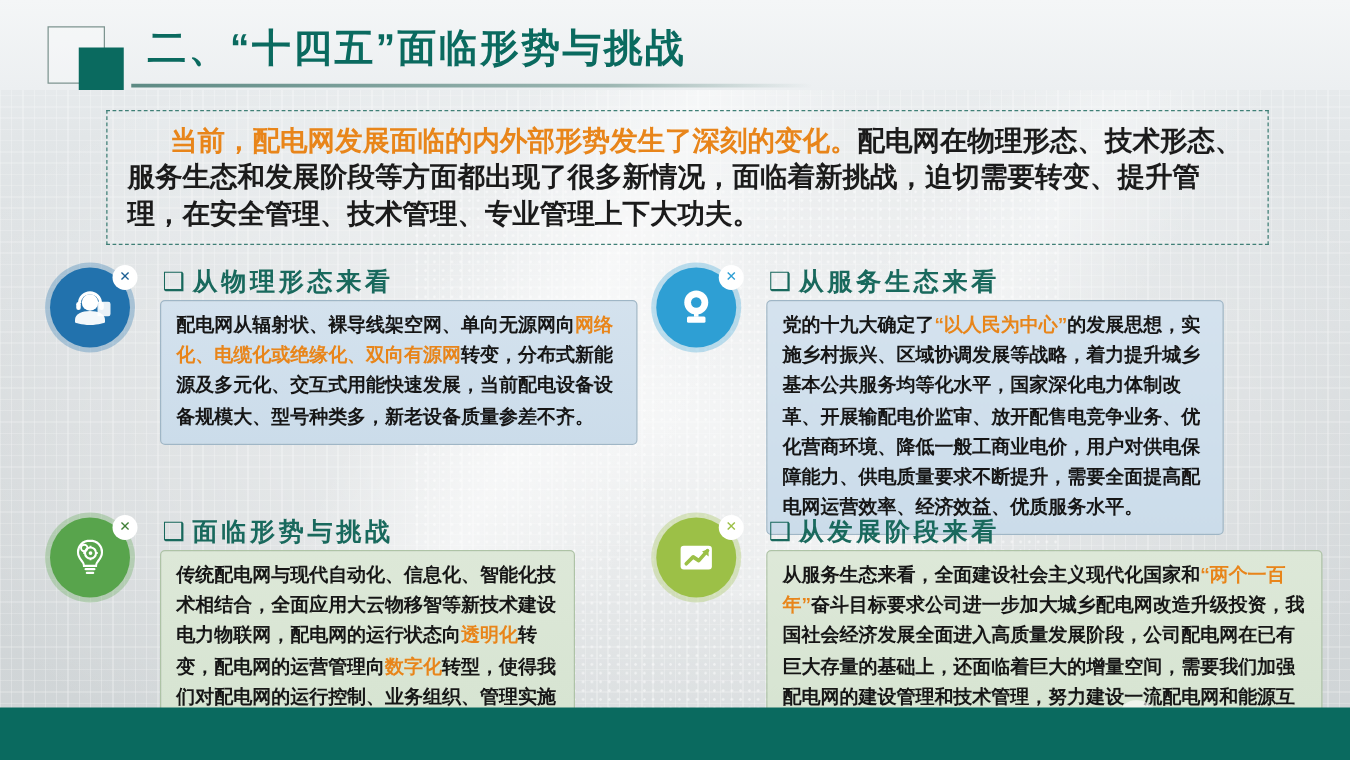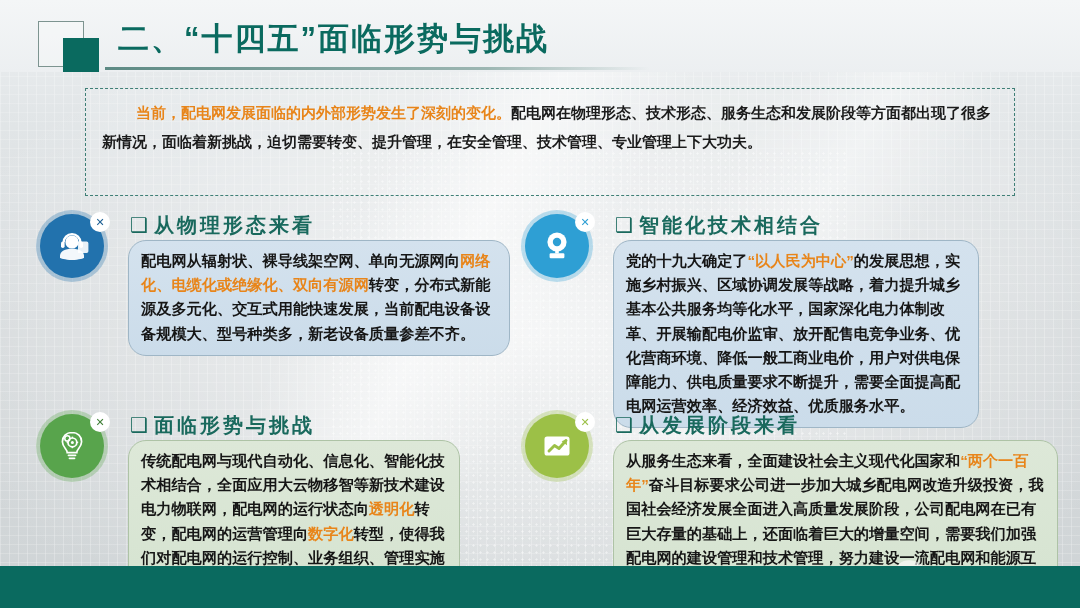--- a/index.html
+++ b/index.html
@@ -87,21 +87,21 @@
   
   #intro-box {
     position: absolute;
     left: 85px; top: 88px;
     width: 930px; height: 108px;
     border: 1.5px dashed #3f7f76;
     padding: 9px 16px 0 16px;
     background: rgba(255,255,255,0.10);
   }
   #intro-text {
-    font-size: 15px;
+    font-size: 22px;
     font-weight: bold;
     line-height: 29px;
     color: #1b1b1b;
     text-indent: 34px;
   }
   .hl-orange { color: #e8851a; }
 
   
   .card { position: absolute; }
   .card-icon {
@@ -148,21 +148,21 @@
   }
   .card-head .bullet {
     display: inline-block;
     margin-right: 6px;
     letter-spacing: 0;
   }
 
   .card-body {
     position: absolute;
     left: 88px; top: 32px;
-    border-radius: 18px;
+    border-radius: 4px;
     padding: 8px 12px 9px 12px;
     font-size: 15.2px;
     font-weight: bold;
     line-height: 24.2px;
     color: #161616;
   }
   .body-blue {
     background: linear-gradient(180deg, #d4e2ee 0%, #cbdcea 100%);
     border: 1.1px solid #9fb6c6;
   }
@@ -263,21 +263,21 @@
         <circle cx="19" cy="15" r="9.6" fill="#fff"></circle>
         <rect x="17.2" y="22" width="3.6" height="4.4" fill="#fff"></rect>
         <rect x="11.6" y="26.2" width="14.8" height="5" rx="1.2" fill="#fff"></rect>
         <circle cx="19" cy="15" r="4.2" fill="#2e9fd4"></circle>
       </svg>
       <div class="icon-badge">
           <i style="color:#2e9fd4">✕</i>
         </div>
     </div>
     <div class="card-head">
-      <span class="bullet">❑</span><span>智能化技术相结合</span>
+      <span class="bullet">❑</span><span>从服务生态来看</span>
     </div>
     <div class="card-body body-blue">
       <span>党的十九大确定了</span><span class="hl-orange">“以人民为中心”</span><span>的发展思想，实施乡村振兴、区域协调发展等战略，着力提升城乡基本公共服务均等化水平，国家深化电力体制改革、开展输配电价监审、放开配售电竞争业务、优化营商环境、降低一般工商业电价，用户对供电保障能力、供电质量要求不断提升，需要全面提高配电网运营效率、经济效益、优质服务水平。</span>
     </div>
   </div>
 
   <div class="card" id="card-technical">
     <div class="icon-halo" style="background:#58a44c"></div>
     <div class="card-icon" style="background:#58a44c">
       <svg width="40" height="40" viewBox="0 0 40 40" aria-hidden="true">

